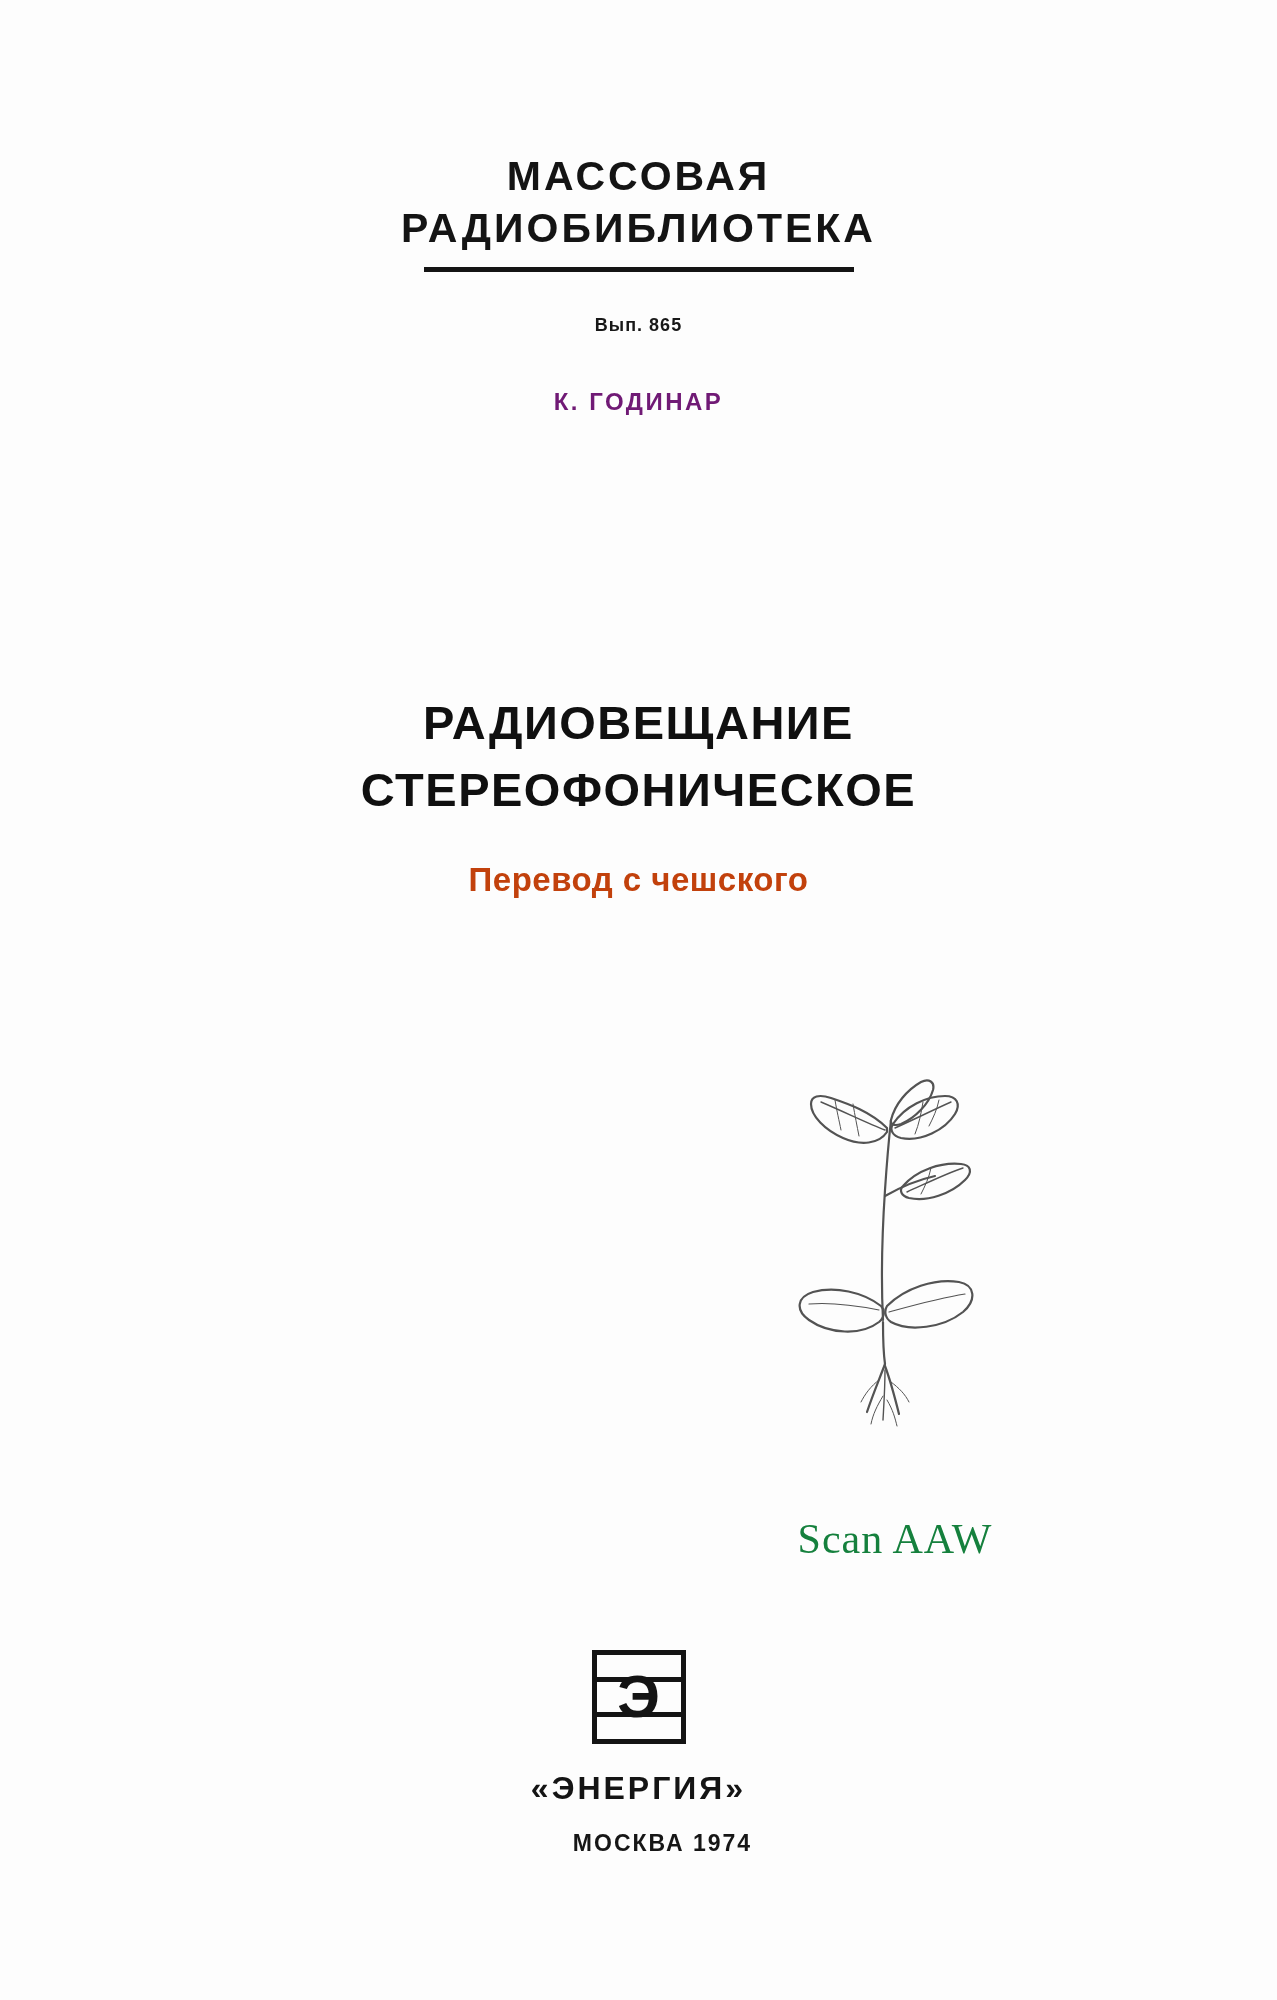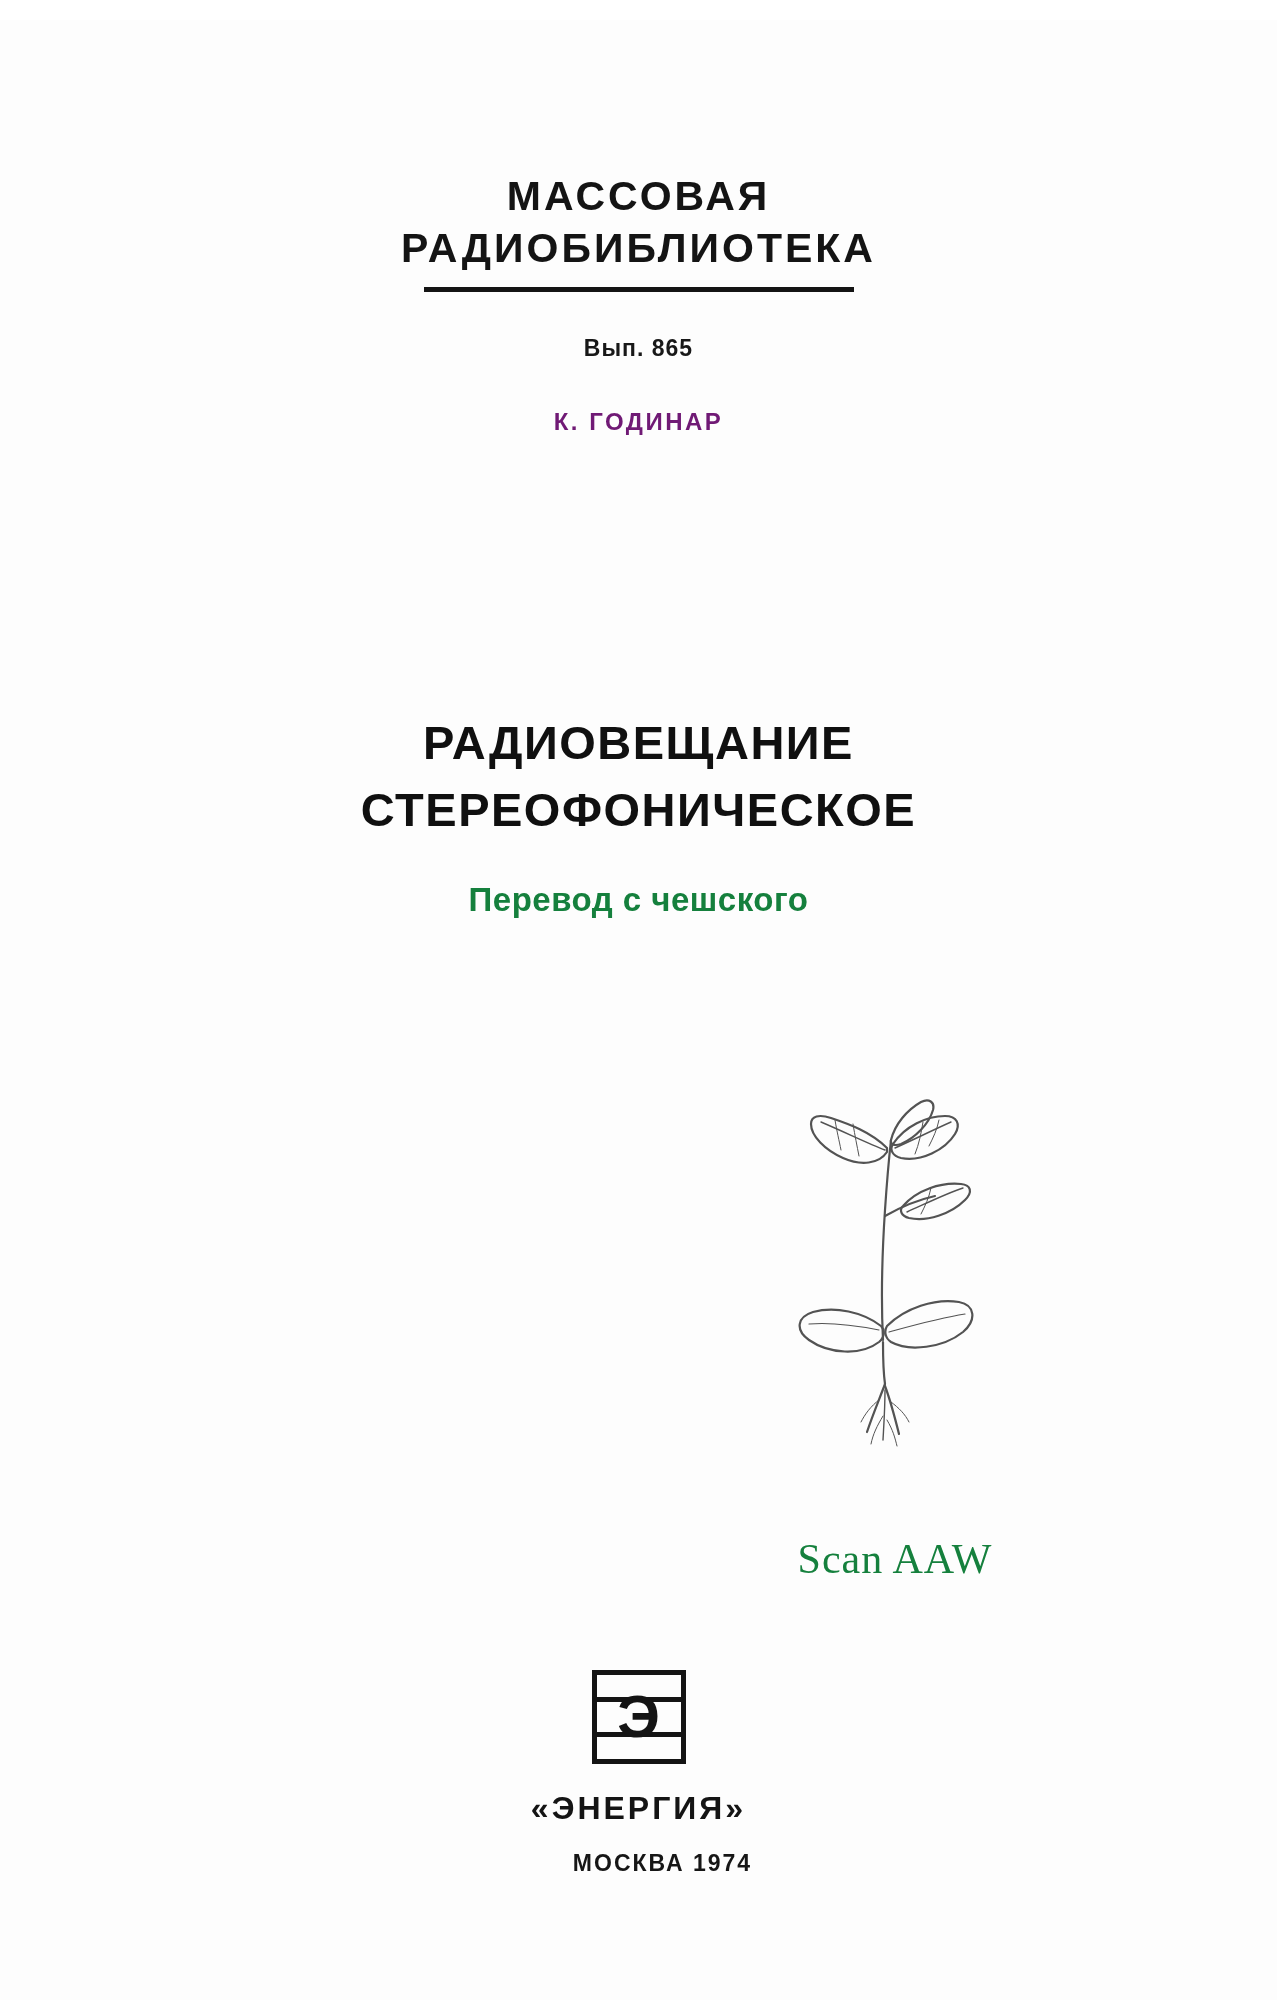--- a/index.html
+++ b/index.html
@@ -12,21 +12,20 @@
     height: 2000px;
     position: relative;
     font-family: "Liberation Sans", sans-serif;
     color: #1a1a1a;
     overflow: hidden;
   }
   .page {
     position: absolute;
     inset: 0;
     background: #fdfdfd;
-    margin-top: 20px;
   }
 
   
   .series-block {
     position: absolute;
     top: 150px;
     left: 0;
     width: 100%;
     text-align: center;
   }
@@ -43,21 +42,21 @@
     background: #141414;
     margin: 12px auto 0 auto;
   }
 
   .issue-line {
     position: absolute;
     top: 315px;
     left: 0;
     width: 100%;
     text-align: center;
-    font-size: 23px;
+    font-size: 18px;
     font-weight: 700;
     letter-spacing: 1px;
     color: #181818;
   }
 
   .author-line {
     position: absolute;
     top: 388px;
     left: 0;
     width: 100%;
@@ -81,21 +80,21 @@
     font-weight: 700;
     letter-spacing: 1.5px;
     line-height: 1.42;
     color: #101010;
   }
   .subtitle-line {
     margin-top: 38px;
     font-size: 33px;
     font-weight: 700;
     letter-spacing: 0.5px;
-    color: #15803d;
+    color: #c2410c;
   }
 
   
   .sprout {
     position: absolute;
     top: 1020px;
     left: 775px;
     width: 220px;
     height: 420px;
     opacity: 0.82;

